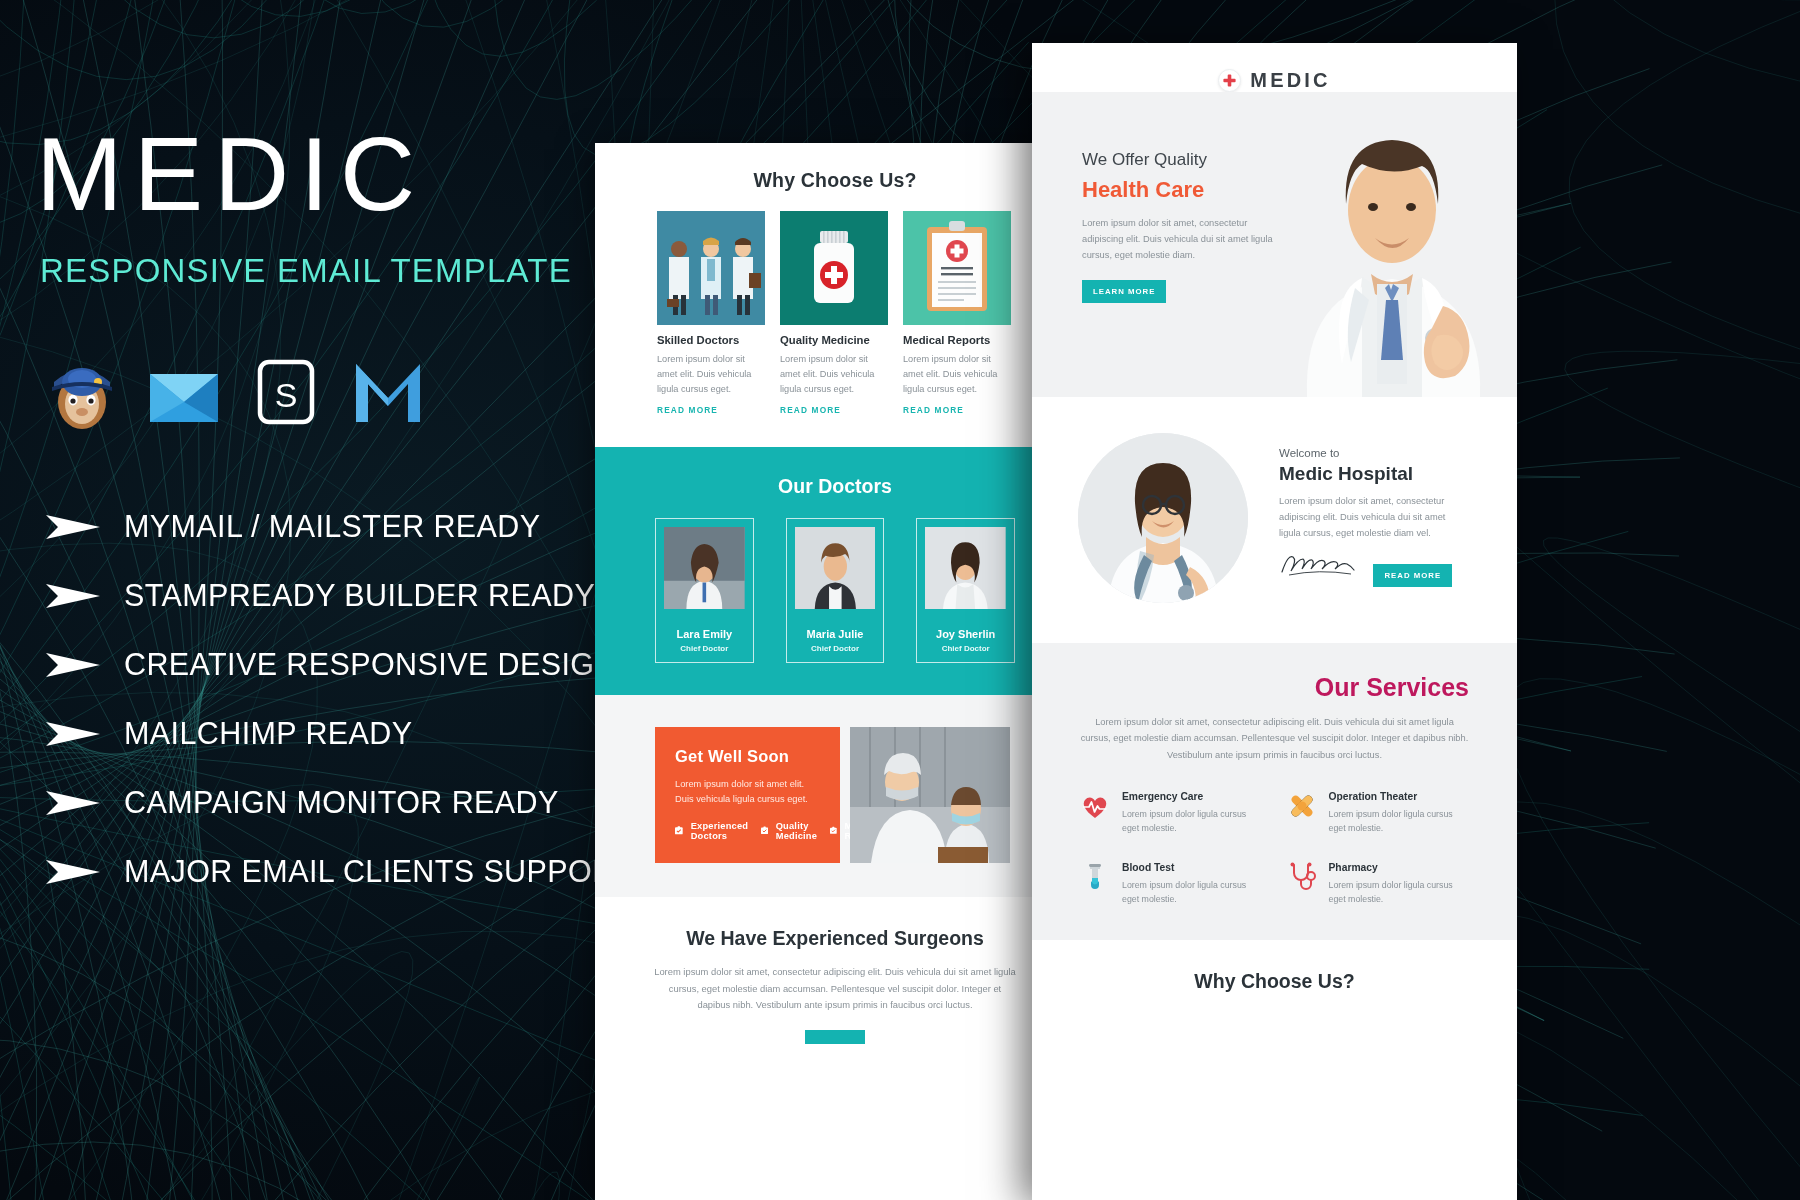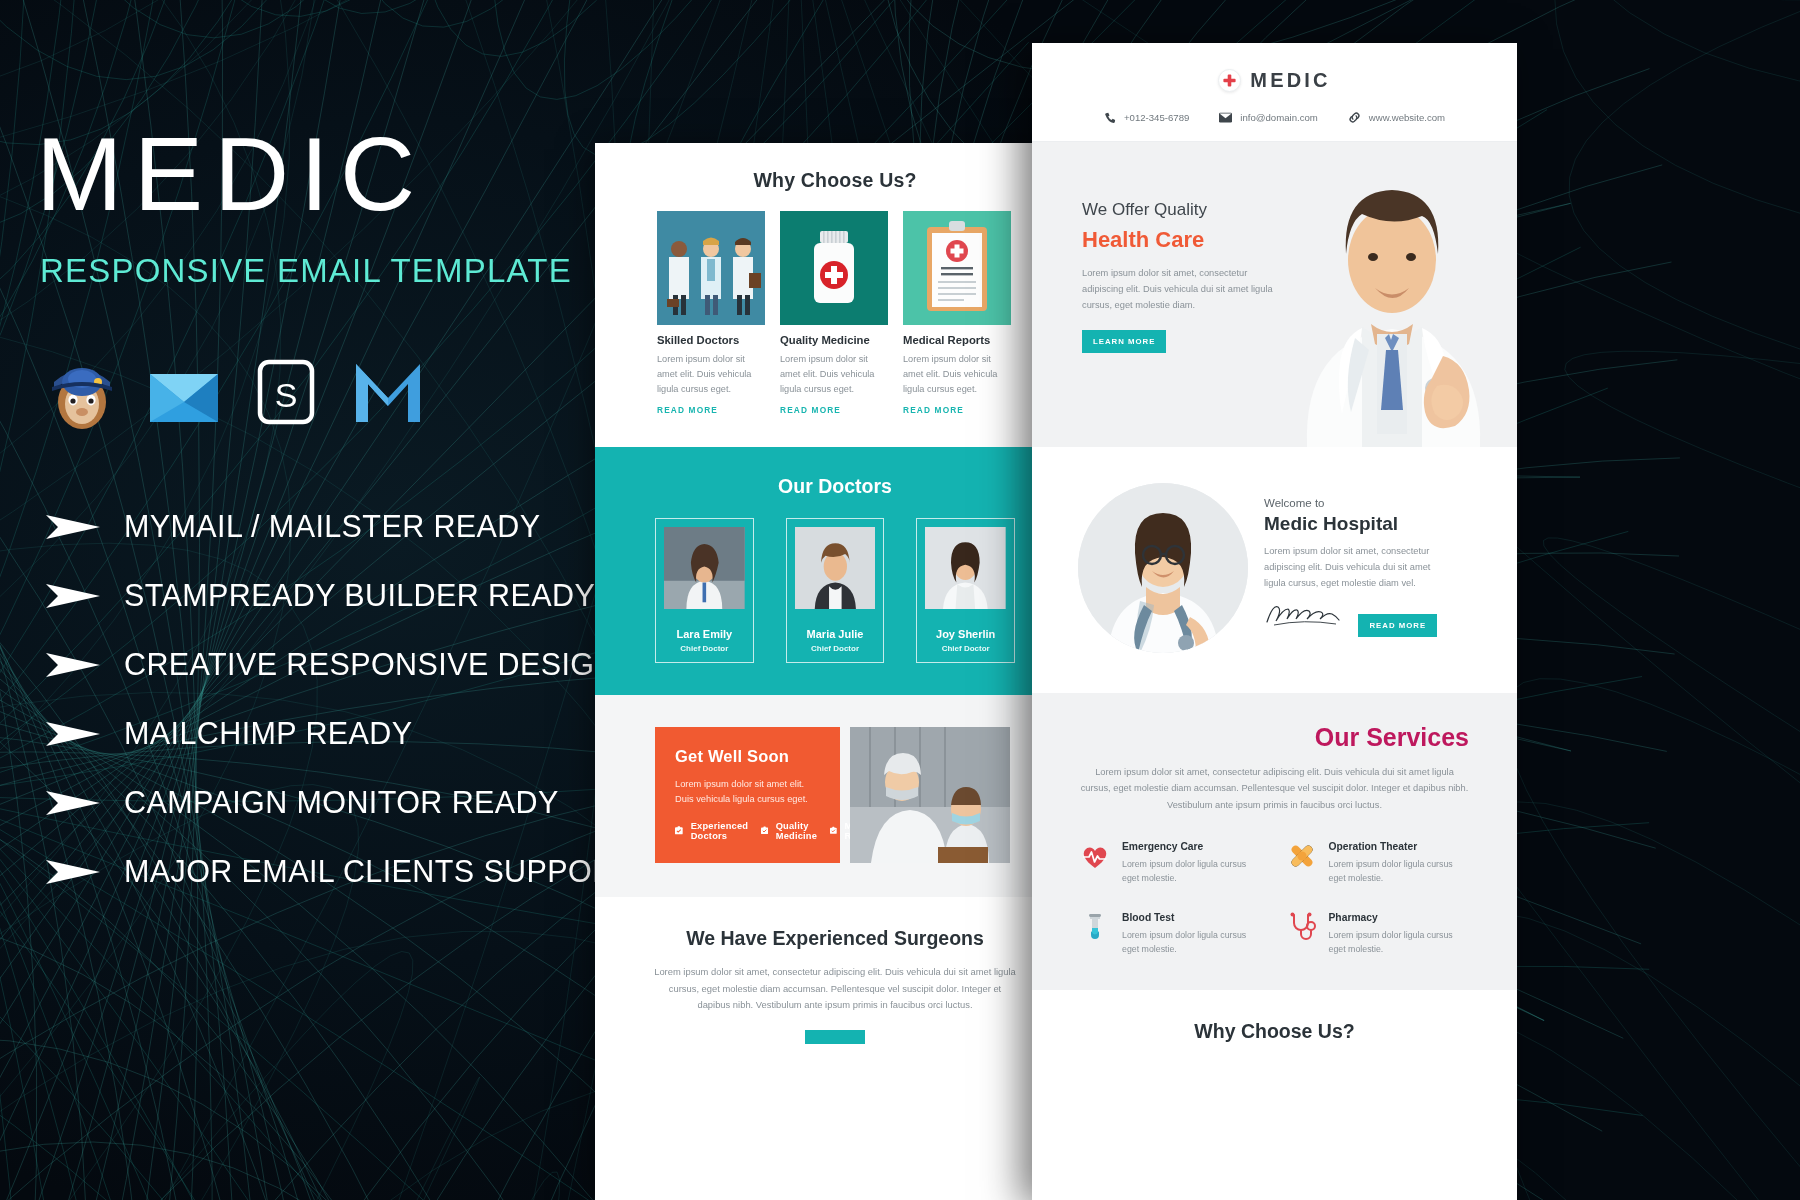--- a/index.html
+++ b/index.html
@@ -140,21 +140,21 @@
   .r-hero-txt { padding: 58px 0 0 50px; width: 250px; position: relative; z-index: 2; }
   .r-hero-l1 { font-size: 17px; color: #3f464c; }
   .r-hero-l2 { font-size: 22px; font-weight: 700; color: #f05a36; margin-top: 7px; }
   .r-hero-d { font-size: 9.3px; line-height: 1.72; color: #8a9298; margin-top: 13px; width: 200px; }
   .r-btn {
     margin-top: 16px; display: inline-block; background: #14b3b1; color: #fff;
     font-size: 7.8px; font-weight: 700; letter-spacing: 1px; padding: 7px 11px;
   }
   .r-hero-img { position: absolute; right: 0; top: 0; width: 250px; height: 305px; overflow: hidden; }
 
-  .r-welcome { background: #fff; padding: 36px 46px 40px; display: flex; gap: 16px; align-items: flex-start; }
+  .r-welcome { background: #fff; padding: 36px 46px 40px; display: flex; gap: 31px; align-items: flex-start; }
   .r-avatar {
     width: 170px; height: 170px; flex: 0 0 170px; border-radius: 50%;
     overflow: hidden; position: relative; background: #e9ecee;
   }
   .r-w-txt { padding-top: 14px; }
   .r-w-l1 { font-size: 11.5px; color: #5d656b; }
   .r-w-l2 { font-size: 19px; font-weight: 700; color: #2b3339; margin-top: 4px; }
   .r-w-d { font-size: 9.3px; line-height: 1.72; color: #8a9298; margin-top: 9px; width: 185px; }
   .r-sign { margin-top: 10px; height: 26px; width: 90px; }
 
@@ -769,42 +769,20 @@
   <div class="r-head">
     <div class="r-logo">
       <span class="r-logo-mark">
         <svg width="15" height="15" viewBox="0 0 15 15">
             <rect x="5.7" y="1.4" width="3.6" height="12.2" rx="1" fill="#e4404a"></rect>
             <rect x="1.4" y="5.7" width="12.2" height="3.6" rx="1" fill="#e4404a"></rect>
           </svg>
       </span>
       <span class="r-logo-text">MEDIC</span>
     </div>
-    <div class="r-contact">
-      <div class="r-ci">
-        <svg width="12" height="12" viewBox="0 0 14 14">
-            <path d="M2.4 1.4 L5 1 L6.4 4 L4.9 5.2 q1.4 3 4 4.2 L10.1 7.8 L13 9.2 L12.6 11.8 q-0.3 1 -1.4 1 Q5 12.6 1.4 3 Q1.2 1.7 2.4 1.4z" fill="#3f464c"></path>
-          </svg>
-        <span class="r-ci-t">+012-345-6789</span>
-      </div>
-      <div class="r-ci">
-        <svg width="13" height="11" viewBox="0 0 16 12">
-            <rect width="16" height="12" rx="1.5" fill="#3f464c"></rect>
-            <path d="M0.6 1 L8 7 L15.4 1 Z" fill="#fff"></path>
-          </svg>
-        <span class="r-ci-t">info@domain.com</span>
-      </div>
-      <div class="r-ci">
-        <svg width="13" height="13" viewBox="0 0 16 16">
-            <path d="M6 10 a3.2 3.2 0 0 1 0-4.4 l2.2-2.2 a3.2 3.2 0 0 1 4.5 4.5 l-1 1" stroke="#3f464c" stroke-width="1.7" fill="none" stroke-linecap="round"></path>
-            <path d="M10 6 a3.2 3.2 0 0 1 0 4.4 l-2.2 2.2 a3.2 3.2 0 0 1 -4.5 -4.5 l1-1" stroke="#3f464c" stroke-width="1.7" fill="none" stroke-linecap="round"></path>
-          </svg>
-        <span class="r-ci-t">www.website.com</span>
-      </div>
-    </div>
   </div>
 
   <div class="r-hero">
     <div class="r-hero-txt">
       <div class="r-hero-l1">We Offer Quality</div>
       <div class="r-hero-l2">Health Care</div>
       <div class="r-hero-d">Lorem ipsum dolor sit amet, consectetur adipiscing elit. Duis vehicula dui sit amet ligula cursus, eget molestie diam.</div>
       <a class="r-btn">LEARN MORE</a>
     </div>
     <div class="r-hero-img">

